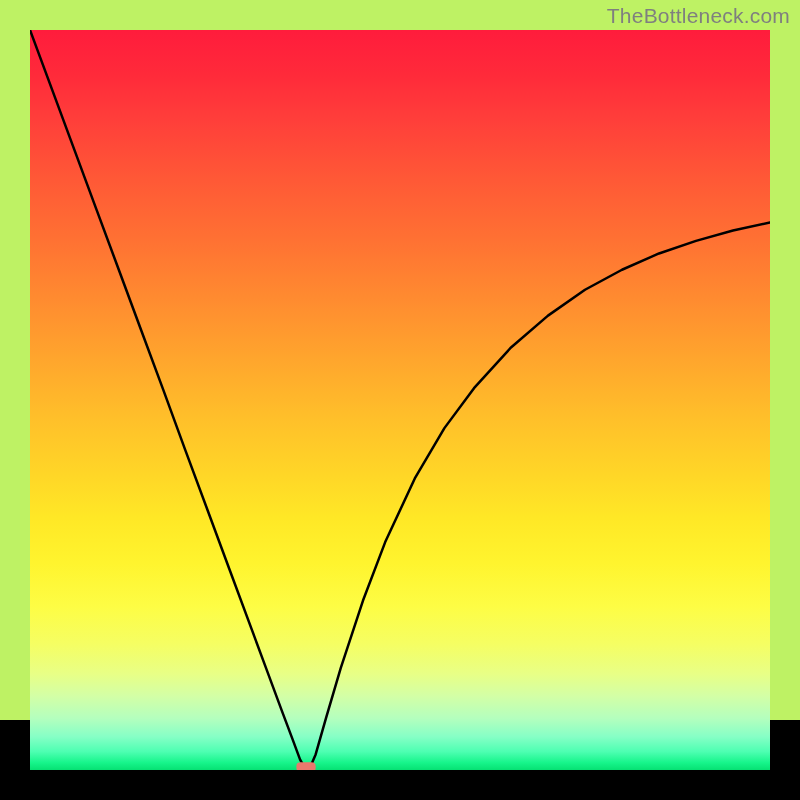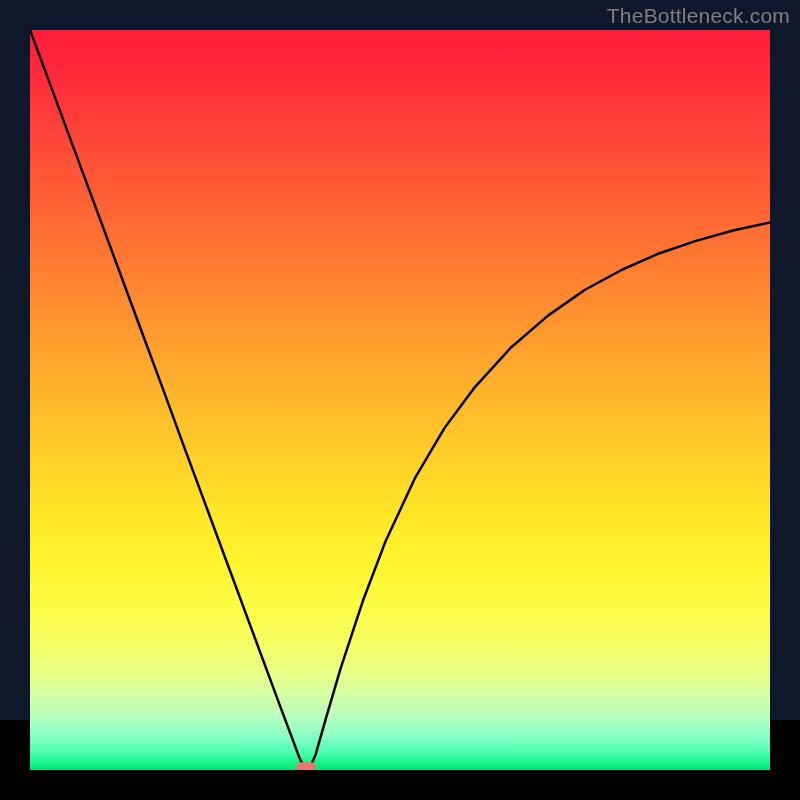--- a/index.html
+++ b/index.html
@@ -8,21 +8,21 @@
     width: 800px;
     height: 800px;
     overflow: hidden;
     background: #000;
     font-family: Arial, Helvetica, sans-serif;
   }
   .stage {
     position: relative;
     width: 800px;
     height: 720px;
-    background: #0f172a;
+    background: #bef264;
   }
   .plot-area {
     position: absolute;
     left: 30px;
     top: 30px;
     width: 740px;
     height: 740px;
     overflow: hidden;
   }
   .gradient-bg {

